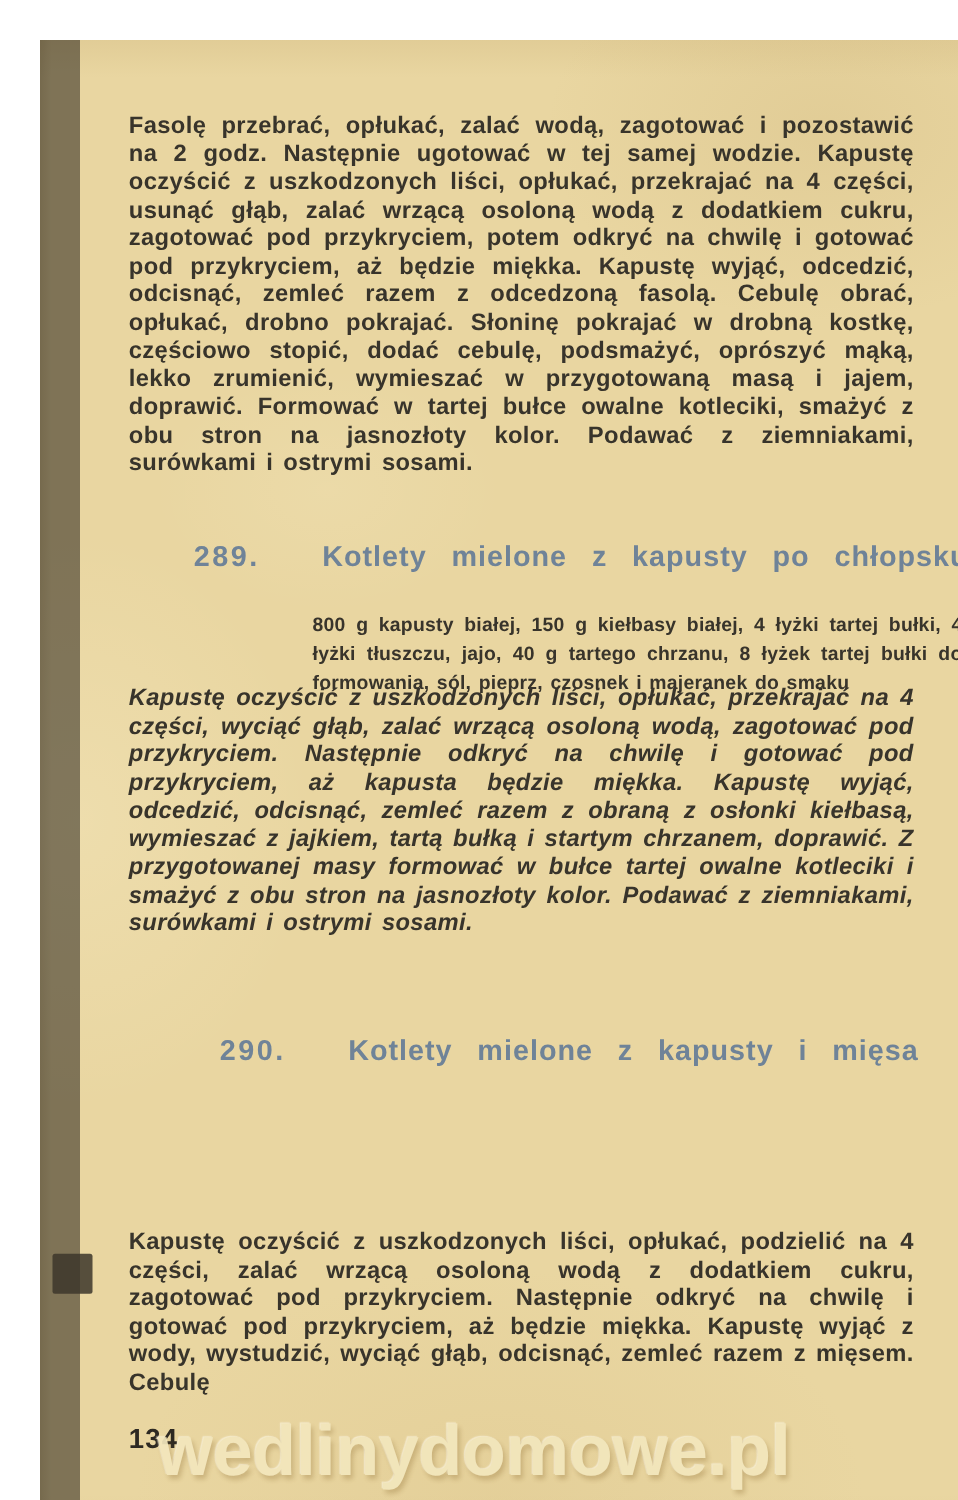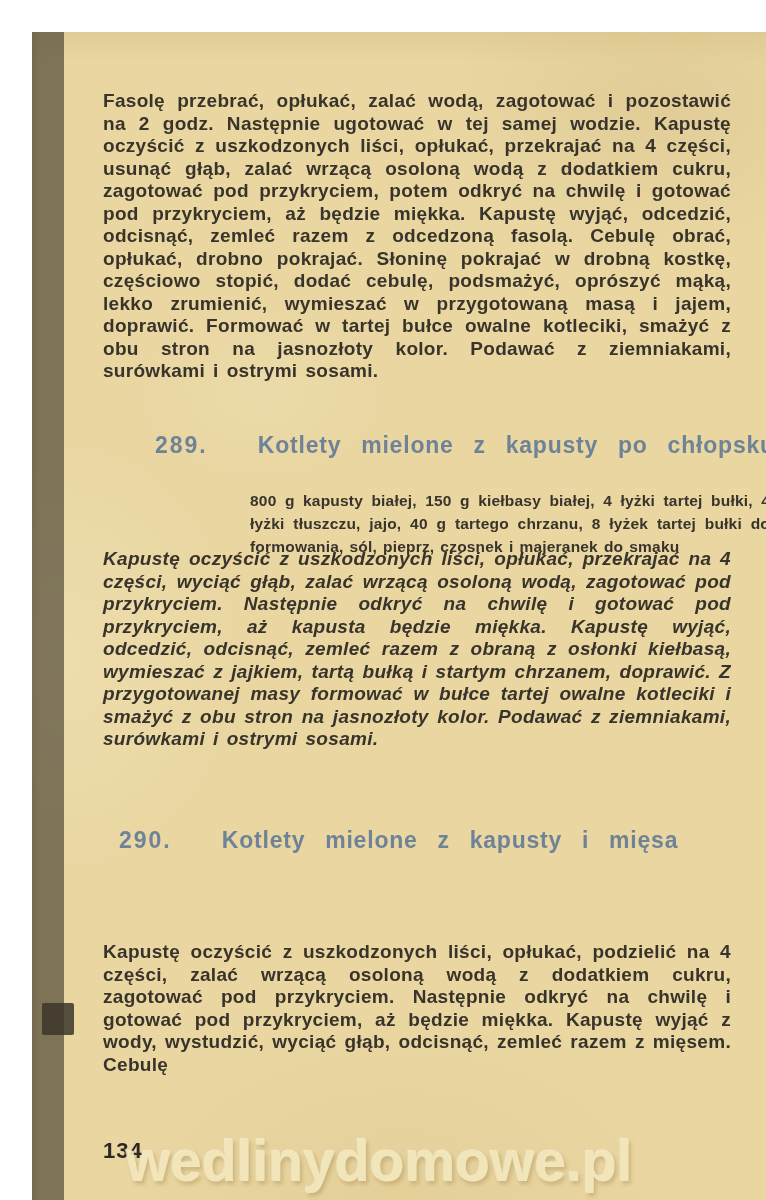--- a/index.html
+++ b/index.html
@@ -40,36 +40,36 @@
     font-weight: 700;
     font-size: 19px;
     line-height: 22.5px;
     letter-spacing: 0.3px;
     word-spacing: 2.5px;
     color: var(--ink);
     text-align: justify;
   }
   .intro { top: 42px; }
   .instructions-289 { top: 500px; font-style: italic; }
-  .instructions-290 { top: 893px; }
+  .instructions-290 { top: 935px; }
   .recipe-heading {
     position: absolute;
     left: 55px;
     width: 680px;
     font-weight: 700;
     font-size: 23px;
     line-height: 26px;
     color: var(--heading);
     letter-spacing: 0.8px;
     word-spacing: 0.55em;
     white-space: nowrap;
   }
   .recipe-heading .recipe-number { margin-right: 18px; letter-spacing: 2px; }
   .heading-289 { top: 384px; margin-left: 36px; }
-  .heading-290 { top: 779px; }
+  .heading-290 { top: 779px; text-align: right; }
   .ingredients {
     position: absolute;
     left: 162px;
     width: 552px;
     font-weight: 700;
     font-size: 15.5px;
     line-height: 23px;
     letter-spacing: 0.2px;
     word-spacing: 1.5px;
     color: var(--ink);

